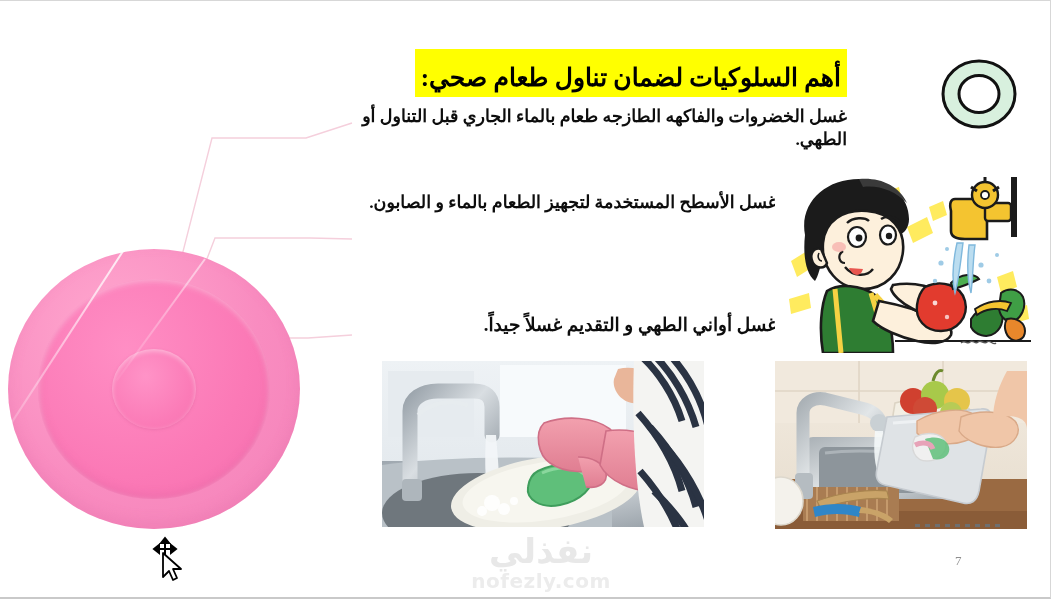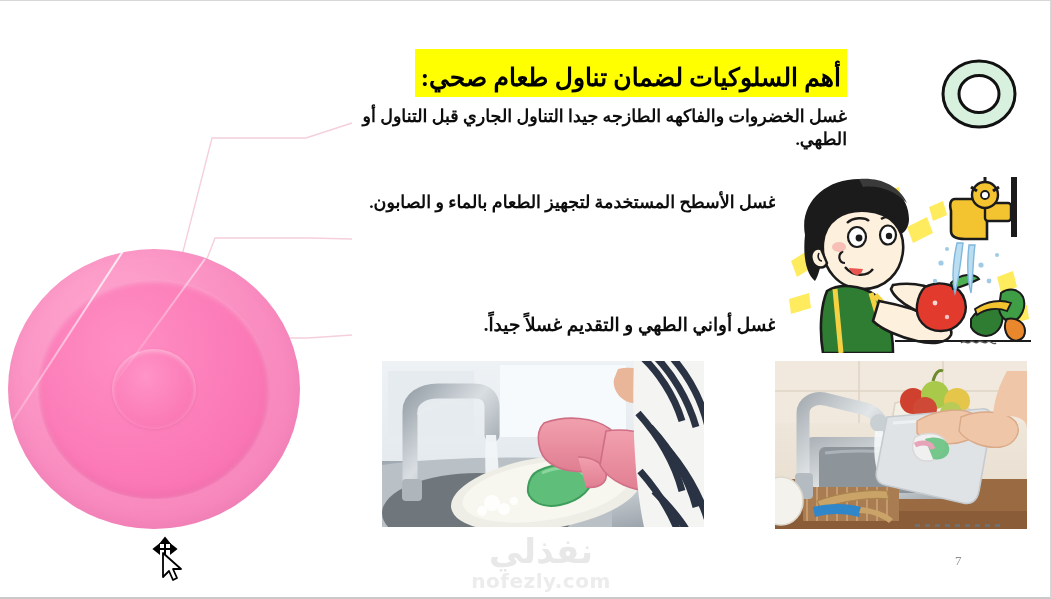--- a/index.html
+++ b/index.html
@@ -226,21 +226,21 @@
   <div id="plate">
     <div class="ring r-outer"></div>
     <div class="ring r-mid"></div>
     <div class="ring r-hub"></div>
     <div class="sheen"></div>
     <div class="sheen2"></div>
   </div>
 
   <div id="title">أهم السلوكيات لضمان تناول طعام صحي:</div>
 
-  <div class="bullet" id="bullet-0">غسل الخضروات والفاكهه الطازجه جيدا التناول الجاري قبل التناول أو الطهي.</div>
+  <div class="bullet" id="bullet-0">غسل الخضروات والفاكهه الطازجه طعام بالماء الجاري قبل التناول أو الطهي.</div>
   <div class="bullet" id="bullet-2">غسل أواني الطهي و التقديم غسلاً جيداً.</div>
   <div class="bullet" id="bullet-1">غسل الأسطح المستخدمة لتجهيز الطعام بالماء و الصابون.</div>
 
   <svg id="green-ring" viewBox="0 0 78 72" xmlns="http://www.w3.org/2000/svg">
     <ellipse cx="39" cy="36" rx="36" ry="33" fill="#D8F0DE" stroke="#111111" stroke-width="3"></ellipse>
     <ellipse cx="39" cy="36" rx="20" ry="18.5" fill="#ffffff" stroke="#111111" stroke-width="3"></ellipse>
   </svg>
 
   <svg id="cartoon" viewBox="0 0 258 184" xmlns="http://www.w3.org/2000/svg">
     <rect width="258" height="184" fill="#ffffff"></rect>

